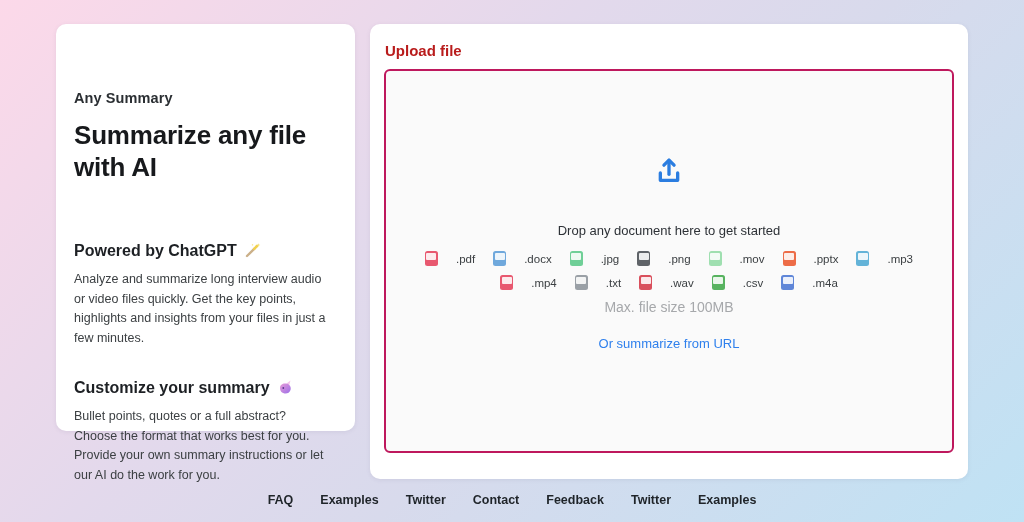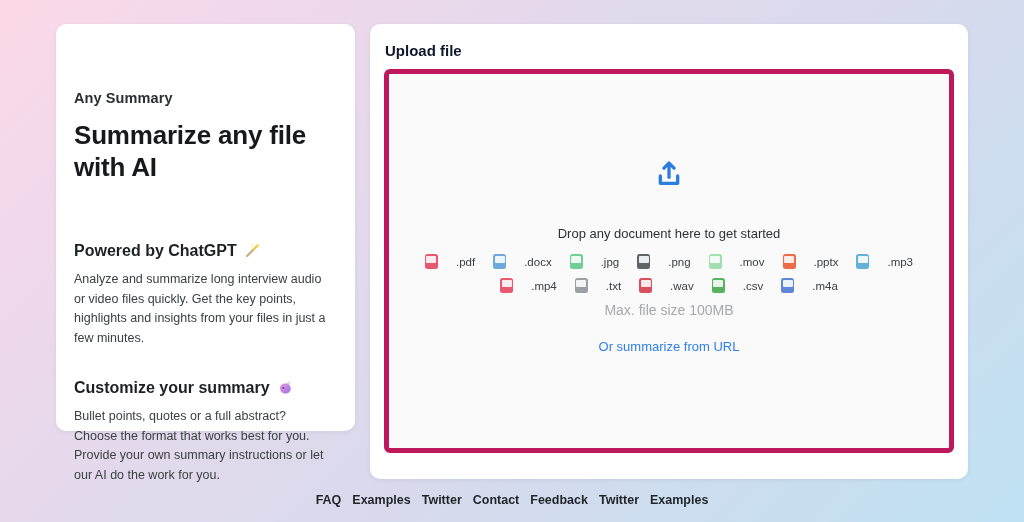--- a/index.html
+++ b/index.html
@@ -21,25 +21,25 @@
   .eyebrow { font-size:14.5px; font-weight:700; color:#2b2f33; letter-spacing:.1px; }
   .hero-title { margin-top:14px; font-size:26px; line-height:1.23; font-weight:700; color:#17191c; letter-spacing:-.2px; }
   .section { margin-top:0; }
   .section-1 { margin-top:58px; }
   .section-2 { margin-top:30px; }
   .section-heading { font-size:16px; font-weight:700; color:#1d2024; display:flex; align-items:center; gap:7px; }
   .section-body { margin-top:10px; font-size:12.5px; line-height:1.58; color:#3c4043; max-width:252px; }
   .emoji-icon { display:inline-flex; align-items:center; }
   
   .right-card { left:370px; top:24px; width:598px; height:455px; padding:14px; }
-  .upload-title { font-size:15px; font-weight:700; color:#0f172a; margin:4px 0 10px 1px; }
+  .upload-title { font-size:15px; font-weight:700; color:#b91c1c; margin:4px 0 10px 1px; }
   .dropzone {
     width:100%; height:384px;
     background:#fafafa;
-    border:5px solid #be185d;
+    border:2px solid #be185d;
     border-radius:6px;
     display:flex; flex-direction:column; align-items:center;
     padding-top:84px;
     cursor:pointer;
   }
   .upload-icon { width:32px; height:32px; }
   .drop-text { margin-top:36px; font-size:13px; color:#2d3136; }
   .chip-row { display:flex; align-items:center; justify-content:center; margin-top:13px; gap:18px; }
   .chip-row + .chip-row { margin-top:9px; }
   .chip { display:flex; align-items:center; gap:18px; }
@@ -50,21 +50,21 @@
   .ficon::before {
     content:''; position:absolute; left:1.5px; top:1.5px; right:1.5px; height:7px;
     background:rgba(255,255,255,0.88); border-radius:1px;
   }
   .chip-label { font-size:11.5px; color:#3c4043; }
   .max-size { margin-top:9px; font-size:14px; color:#a6a8ab; }
   .url-link { margin-top:21px; font-size:13px; color:#2f80ed; cursor:pointer; text-decoration:none; }
   
   .footer {
     position:absolute; left:0; right:0; top:493px;
-    display:flex; justify-content:center; gap:11px;
+    display:flex; justify-content:center; gap:27px;
   }
   .flink { font-size:12.5px; font-weight:700; color:#1f2429; cursor:pointer; }
 </style>
 </head>
 <body>
 
 <div class="card left-card">
   <div class="eyebrow">Any Summary</div>
   <h1 class="hero-title">Summarize any file with AI</h1>
 

